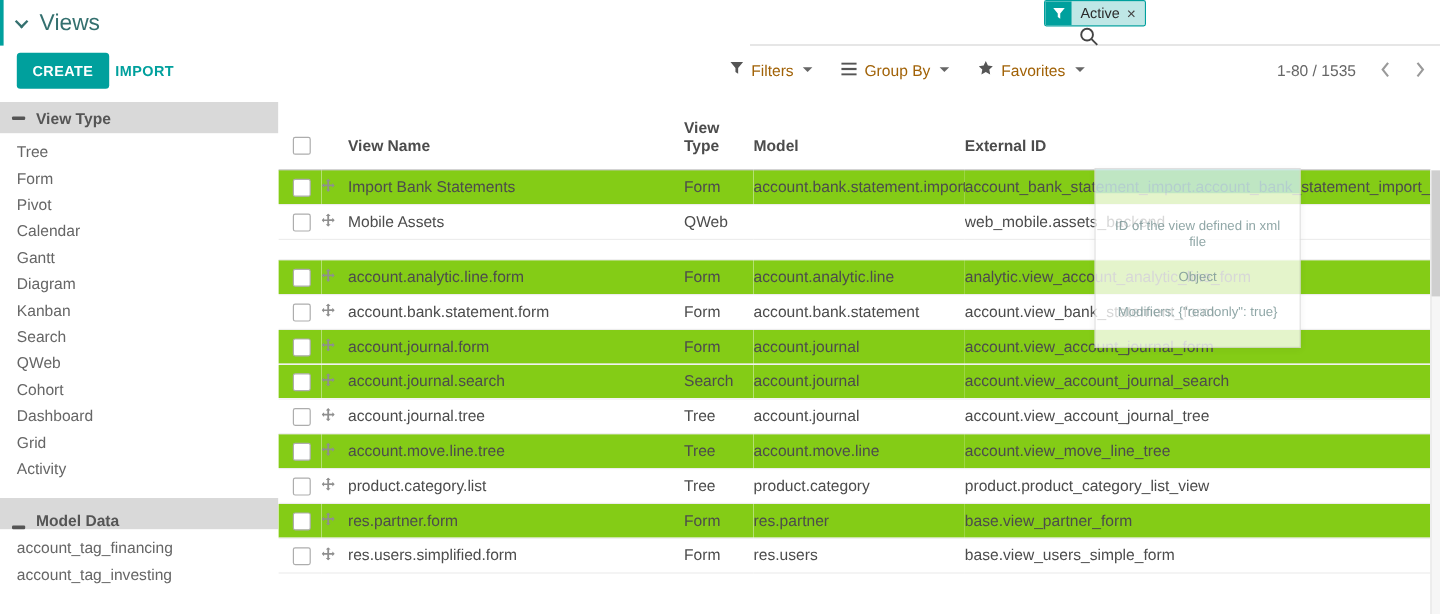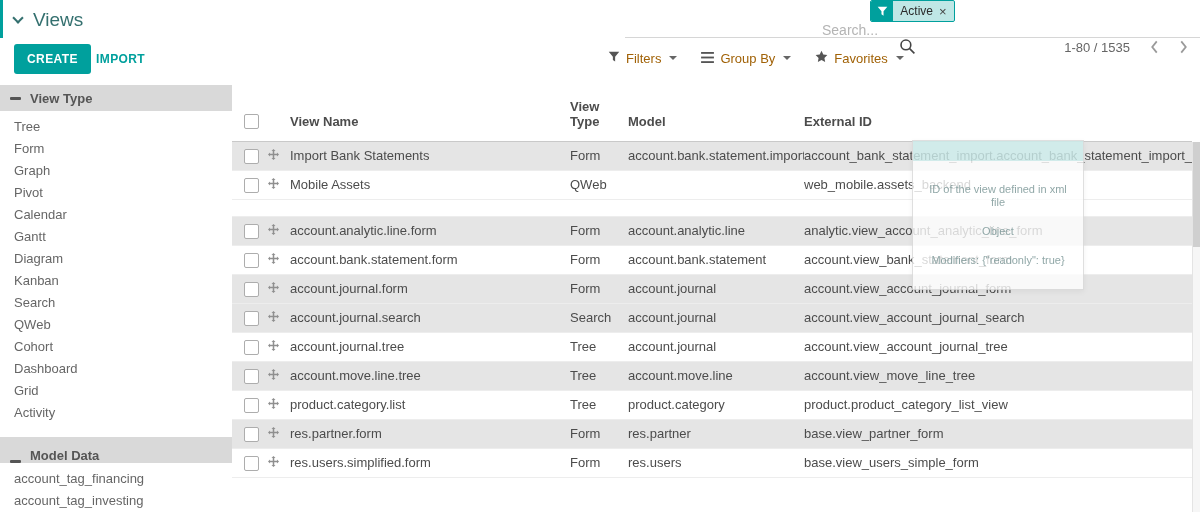--- a/index.html
+++ b/index.html
@@ -37,42 +37,42 @@
   .btn-create { position:absolute; left:14px; top:4px; background:var(--accent); color:#fff;
                 border:none; border-radius:3px; font-family:"Liberation Sans",sans-serif;
                 font-size:12px; font-weight:bold; letter-spacing:.4px; padding:8px 13px; cursor:pointer; }
   .link-import { position:absolute; left:96px; top:12px; color:var(--accent); font-size:12px;
                  font-weight:bold; letter-spacing:.4px; cursor:pointer; }
   .dropdowns { position:absolute; left:608px; top:0; height:36px; display:flex; align-items:center;
                gap:24px; font-size:13px; color:#a16207; }
   .dd { display:flex; align-items:center; gap:6px; cursor:pointer; }
   .caret { width:0; height:0; border-left:4px solid transparent; border-right:4px solid transparent;
            border-top:4px solid #666; margin-left:2px; }
-  .pager { position:absolute; right:12px; top:0; height:36px; display:flex; gap:20px; }
+  .pager { position:absolute; right:12px; top:0; height:36px; display:flex; align-items:center; gap:20px; }
   .pager-text { font-size:13px; color:#666; }
   .pg-btn { display:flex; cursor:pointer; }
 
   
   .content { display:flex; height:476px; padding-top:9px; }
 
   .sidebar { width:232px; flex:none; overflow:hidden; }
   .sb-header { height:26px; background:#d9d9d9; display:flex; align-items:center; gap:9px;
                padding-left:10px; font-size:13px; font-weight:bold; color:#555; }
   .sb-header.second { margin-top:13px;align-items:flex-end; }
   .sb-ico { width:11px; height:3px; background:#555; border-radius:1px; flex:none; }
   .sb-header + .sb-item { margin-top:5px; }
   .sb-item { height:22px; line-height:22px; padding-left:14px; font-size:13px; color:#666; cursor:pointer; }
 
   .main { flex:1; position:relative; overflow:hidden; }
   table { width:calc(100% - 8px); border-collapse:collapse; table-layout:fixed; font-size:13px; }
   thead th { vertical-align:bottom; text-align:left; font-weight:bold; color:#4c4c4c;
              padding:0 4px 12px 0; border-bottom:1px solid #c9c9c9; height:56px; }
   tbody td { height:29px; padding:0 4px 0 0; border-bottom:1px solid #ededed;
              white-space:nowrap; overflow:hidden; color:#4c4c4c; }
-  tr.stripe td { background:#e5e5e5; }
+  tr.stripe td { background:#84cc16; }
   tr.row-empty td { height:17px; background:#fff; }
   .cb-cell { padding-left:12px !important; width:36px; }
   .handle-cell { text-align:left; }
   .checkbox { width:15px; height:15px; border:1px solid #adadad; border-radius:2px;
               background:#fff; display:inline-block; vertical-align:middle; cursor:pointer; }
 
   
   .tooltip { position:absolute; left:680px; top:55px; width:172px; height:150px;
              background:rgba(255,255,255,0.78); border:1px solid rgba(150,150,150,0.3);
              box-shadow:0 2px 6px rgba(0,0,0,0.05); z-index:5; font-size:11px;
@@ -102,21 +102,20 @@
       <span class="facet-icon">
         <svg width="11" height="11" viewBox="0 0 16 16" fill="#fff">
             <path d="M1 1h14l-5.5 6.5V14l-3-2V7.5z"></path>
           </svg>
       </span>
       <span class="facet-val">
         <span>Active</span>
         <span class="facet-x">×</span>
       </span>
     </div>
-    <input class="search-input" placeholder="Search..." style="">
     <span class="mag">
       <svg width="17" height="17" viewBox="0 0 16 16" fill="none" stroke="#444" stroke-width="1.5">
         <circle cx="6.5" cy="6.5" r="4.6"></circle>
           <line x1="10" y1="10" x2="14.5" y2="14.5"></line>
       </svg>
     </span>
   </div>
 </div>
 
 <div class="controlbar">
@@ -171,21 +170,20 @@
 </div>
 
 <div class="content">
   <aside class="sidebar">
       <div class="sb-header">
         <span class="sb-ico"></span>
         <span class="sb-title">View Type</span>
       </div>
       <div class="sb-item">Tree</div>
       <div class="sb-item">Form</div>
-      <div class="sb-item">Graph</div>
       <div class="sb-item">Pivot</div>
       <div class="sb-item">Calendar</div>
       <div class="sb-item">Gantt</div>
       <div class="sb-item">Diagram</div>
       <div class="sb-item">Kanban</div>
       <div class="sb-item">Search</div>
       <div class="sb-item">QWeb</div>
       <div class="sb-item">Cohort</div>
       <div class="sb-item">Dashboard</div>
       <div class="sb-item">Grid</div>

